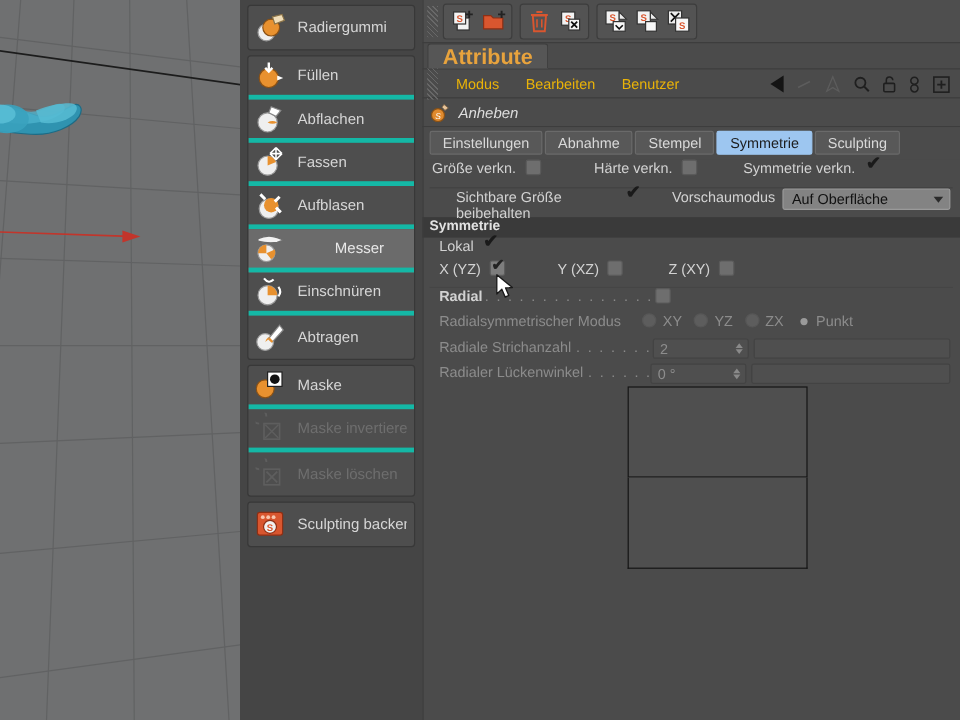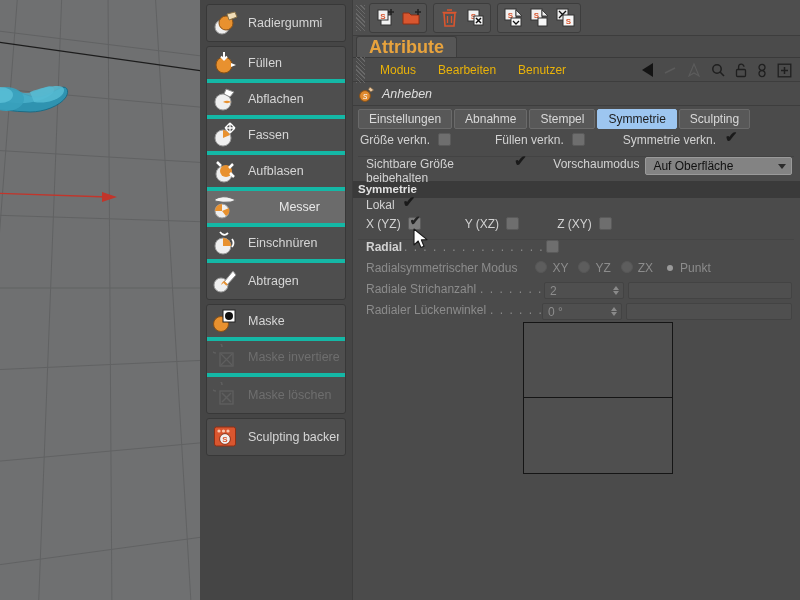--- a/index.html
+++ b/index.html
@@ -468,29 +468,29 @@
         <div class="mtab">Einstellungen</div>
         <div class="mtab">Abnahme</div>
         <div class="mtab">Stempel</div>
         <div class="mtab active">Symmetrie</div>
         <div class="mtab">Sculpting</div>
       </div>
 
     <div class="row" style="height:21px;">
       <span class="lbl">Größe verkn.</span>
       <span class="chk" style="margin-left:8px;"></span>
-      <span class="lbl" style="margin-left:44px;">Füllen verkn.</span>
+      <span class="lbl" style="margin-left:44px;">Härte verkn.</span>
       <span class="chk" style="margin-left:8px;"></span>
       <span class="lbl" style="margin-left:38px;">Symmetrie verkn.</span>
       <span class="chk on" style="margin-left:8px;"></span>
     </div>
     <div style="height:1px;background:#434343;margin:2px 6px 0 6px;"></div>
 
     <div class="row" style="height:24px;">
-      <span class="lbl" style="margin-left:6px;">Sichtbare Größe beibehalten</span>
+      <span class="lbl" style="margin-left:20px;">Sichtbare Größe beibehalten</span>
       <span class="chk on" style="margin-left:8px;"></span>
       <span class="lbl" style="margin-left:28px;">Vorschaumodus</span>
       <div class="dropdown" style="width:160px;margin-left:6px;">
         <span>Auf Oberfläche</span>
         <span class="caret"></span>
       </div>
     </div>
 
     <div class="section-head">Symmetrie</div>
 

